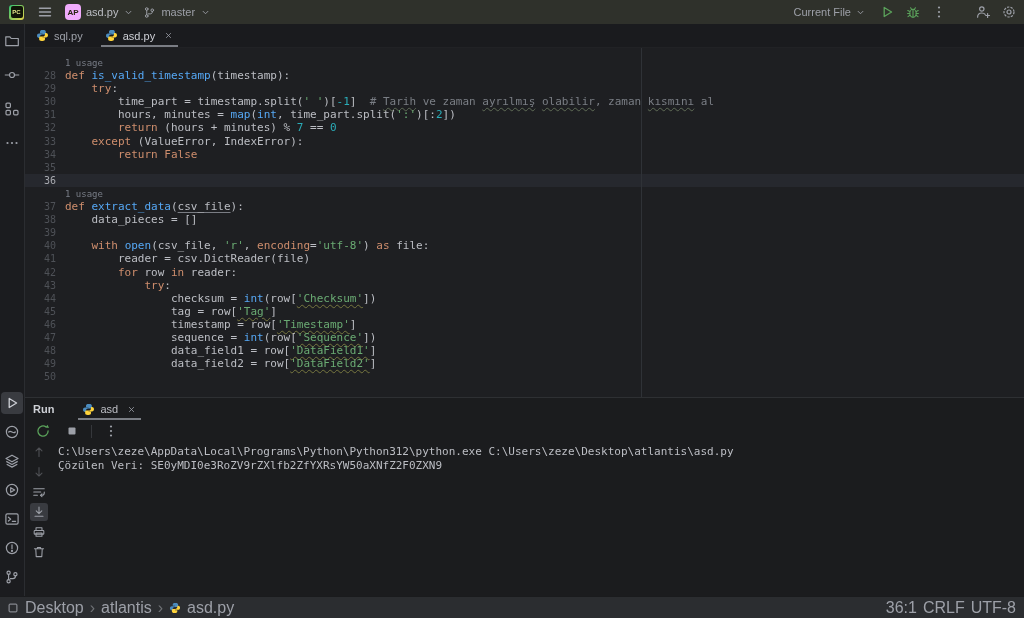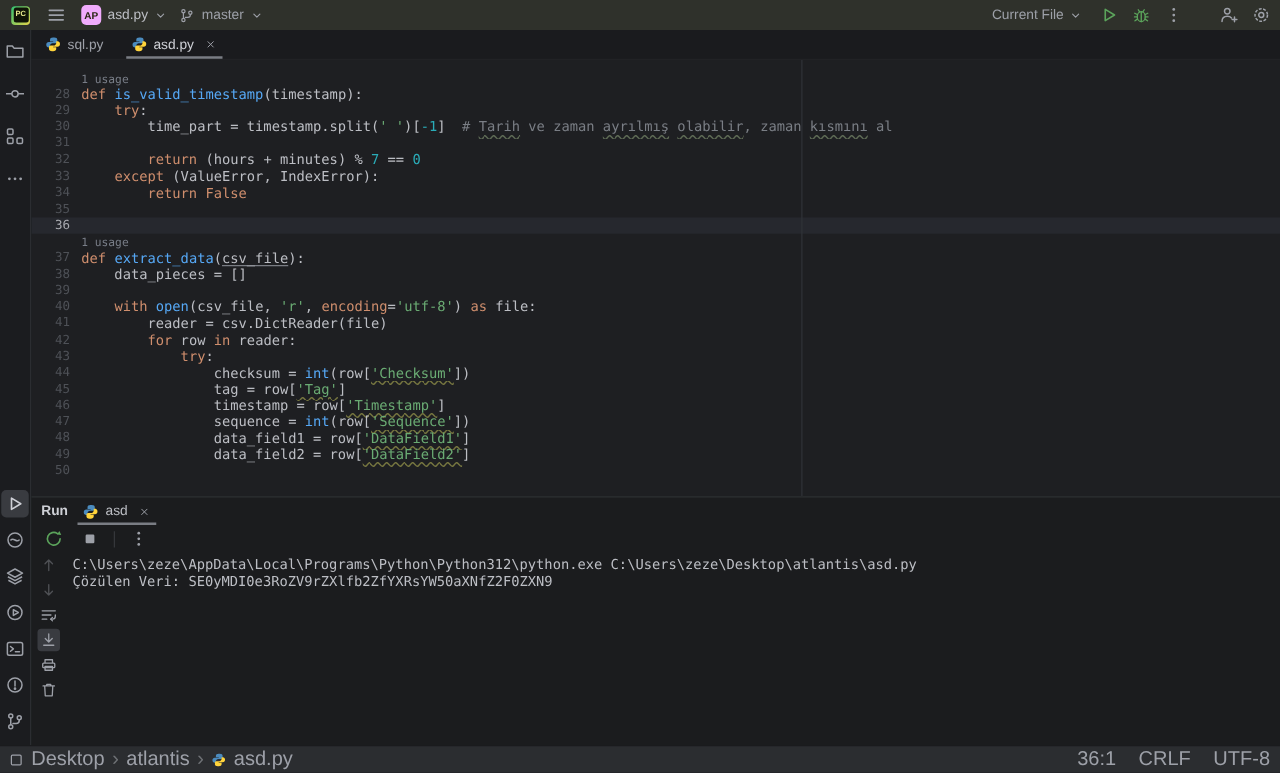--- a/index.html
+++ b/index.html
@@ -65,38 +65,38 @@
   .tk-num{color:#2AACB8}
   .tk-com{color:#7A7E85}
   .tk-pl{color:#BCBEC4}
   .tk-comu{color:#7A7E85;text-decoration:underline wavy #5e6b55;text-decoration-thickness:1px;text-underline-offset:2px}
   .tk-strk{color:#6AAB73;text-decoration:underline wavy #76763f;text-decoration-thickness:1px;text-underline-offset:2px}
   .tk-undl{color:#BCBEC4;text-decoration:underline;text-decoration-color:#7a7d84;text-decoration-thickness:1px;text-underline-offset:2px}
 
   
   .runpanel{position:absolute;left:25px;top:397px;right:0;height:199px;background:#1B1C1E;border-top:1px solid #2E3033}
   .rp-header{height:22px;display:flex;align-items:stretch;padding-left:8px}
-  .rp-title{font-size:11px;font-weight:700;color:#CED0D6;display:flex;align-items:center;margin-right:4px}
+  .rp-title{font-size:11px;font-weight:700;color:#CED0D6;display:flex;align-items:center;margin-right:20px}
   .rp-tab{display:flex;align-items:center;gap:5px;padding:0 8px;font-size:11px;color:#BCBEC4;position:relative;cursor:pointer}
   .rp-tab::after{content:"";position:absolute;left:4px;right:4px;bottom:0;height:2px;background:#7A7D84}
   .rp-toolbar{height:22px;display:flex;align-items:center;gap:9px;padding-left:8px}
   .rp-toolbar .sep{width:1px;height:13px;background:#35373B}
   .rp-body{position:absolute;top:44px;bottom:0;left:0;right:0;display:flex}
   .vtools{width:27px;display:flex;flex-direction:column;align-items:center;gap:2px;padding-top:1px}
   .vbtn{width:18px;height:18px;display:flex;align-items:center;justify-content:center;border-radius:3px}
   .vbtn.active{background:#393B40}
   .vbtn .ic{width:14px;height:14px}
   .console{flex:1;font-family:"DejaVu Sans Mono",monospace;font-size:11px;line-height:13.5px;color:#BCBEC4;
     white-space:pre;padding:3px 0 0 6px}
 
   
   .statusbar{position:absolute;left:0;top:596px;width:1024px;height:22px;background:#2B2D30;border-top:1px solid #1A1B1D;
     display:flex;align-items:center;justify-content:space-between;padding:0 8px 0 7px;font-size:16px;color:#9DA0A8;z-index:9}
   .sb-left{display:flex;align-items:center;gap:6px}
-  .sb-right{display:flex;align-items:center;gap:18px}
+  .sb-right{display:flex;align-items:center;gap:6px}
   .sb-item{cursor:pointer}
   .sb-chev{color:#6E7175}
   .sb-left .ic{width:12px;height:12px}
 </style>
 </head>
 <body>
 
 <svg width="0" height="0" style="position:absolute" aria-hidden="true">
   <defs>
     <symbol id="i-hamburger" viewBox="0 0 16 16">
@@ -409,21 +409,21 @@
     </div>
   </div>
 
 <div class="editor">
   <div class="guide"></div>
   <div class="code" id="code-rows">
       <div class="crow"><span class="gut"></span><span class="ctext"><span class="usage">1 usage</span></span></div>
       <div class="crow"><span class="gut">28</span><span class="ctext"><span class="tk-kw">def</span><span class="tk-pl"> </span><span class="tk-fn">is_valid_timestamp</span><span class="tk-pl">(timestamp):</span></span></div>
       <div class="crow"><span class="gut">29</span><span class="ctext"><span class="tk-pl">    </span><span class="tk-kw">try</span><span class="tk-pl">:</span></span></div>
       <div class="crow"><span class="gut">30</span><span class="ctext"><span class="tk-pl">        time_part = timestamp.split(</span><span class="tk-str">' '</span><span class="tk-pl">)[</span><span class="tk-num">-1</span><span class="tk-pl">]  </span><span class="tk-com"># </span><span class="tk-comu">Tarih</span><span class="tk-com"> ve zaman </span><span class="tk-comu">ayrılmış</span><span class="tk-com"> </span><span class="tk-comu">olabilir</span><span class="tk-com">, zaman </span><span class="tk-comu">kısmını</span><span class="tk-com"> al</span></span></div>
-      <div class="crow"><span class="gut">31</span></div>
+      <div class="crow"><span class="gut">31</span><span class="ctext"><span class="tk-pl">        hours, minutes = </span><span class="tk-bi">map</span><span class="tk-pl">(</span><span class="tk-bi">int</span><span class="tk-pl">, time_part.split(</span><span class="tk-str">':'</span><span class="tk-pl">)[:</span><span class="tk-num">2</span><span class="tk-pl">])</span></span></div>
       <div class="crow"><span class="gut">32</span><span class="ctext"><span class="tk-pl">        </span><span class="tk-kw">return</span><span class="tk-pl"> (hours + minutes) % </span><span class="tk-num">7</span><span class="tk-pl"> == </span><span class="tk-num">0</span></span></div>
       <div class="crow"><span class="gut">33</span><span class="ctext"><span class="tk-pl">    </span><span class="tk-kw">except</span><span class="tk-pl"> (ValueError, IndexError):</span></span></div>
       <div class="crow"><span class="gut">34</span><span class="ctext"><span class="tk-pl">        </span><span class="tk-kw">return</span><span class="tk-pl"> </span><span class="tk-kw">False</span></span></div>
       <div class="crow"><span class="gut">35</span><span class="ctext"></span></div>
       <div class="crow cur"><span class="gut">36</span><span class="ctext"></span></div>
       <div class="crow"><span class="gut"></span><span class="ctext"><span class="usage">1 usage</span></span></div>
       <div class="crow"><span class="gut">37</span><span class="ctext"><span class="tk-kw">def</span><span class="tk-pl"> </span><span class="tk-fn">extract_data</span><span class="tk-pl">(</span><span class="tk-undl">csv_file</span><span class="tk-pl">):</span></span></div>
       <div class="crow"><span class="gut">38</span><span class="ctext"><span class="tk-pl">    data_pieces = []</span></span></div>
       <div class="crow"><span class="gut">39</span><span class="ctext"></span></div>
       <div class="crow"><span class="gut">40</span><span class="ctext"><span class="tk-pl">    </span><span class="tk-kw">with</span><span class="tk-pl"> </span><span class="tk-bi">open</span><span class="tk-pl">(csv_file, </span><span class="tk-str">'r'</span><span class="tk-pl">, </span><span class="tk-karg">encoding</span><span class="tk-pl">=</span><span class="tk-str">'utf-8'</span><span class="tk-pl">) </span><span class="tk-kw">as</span><span class="tk-pl"> file:</span></span></div>

